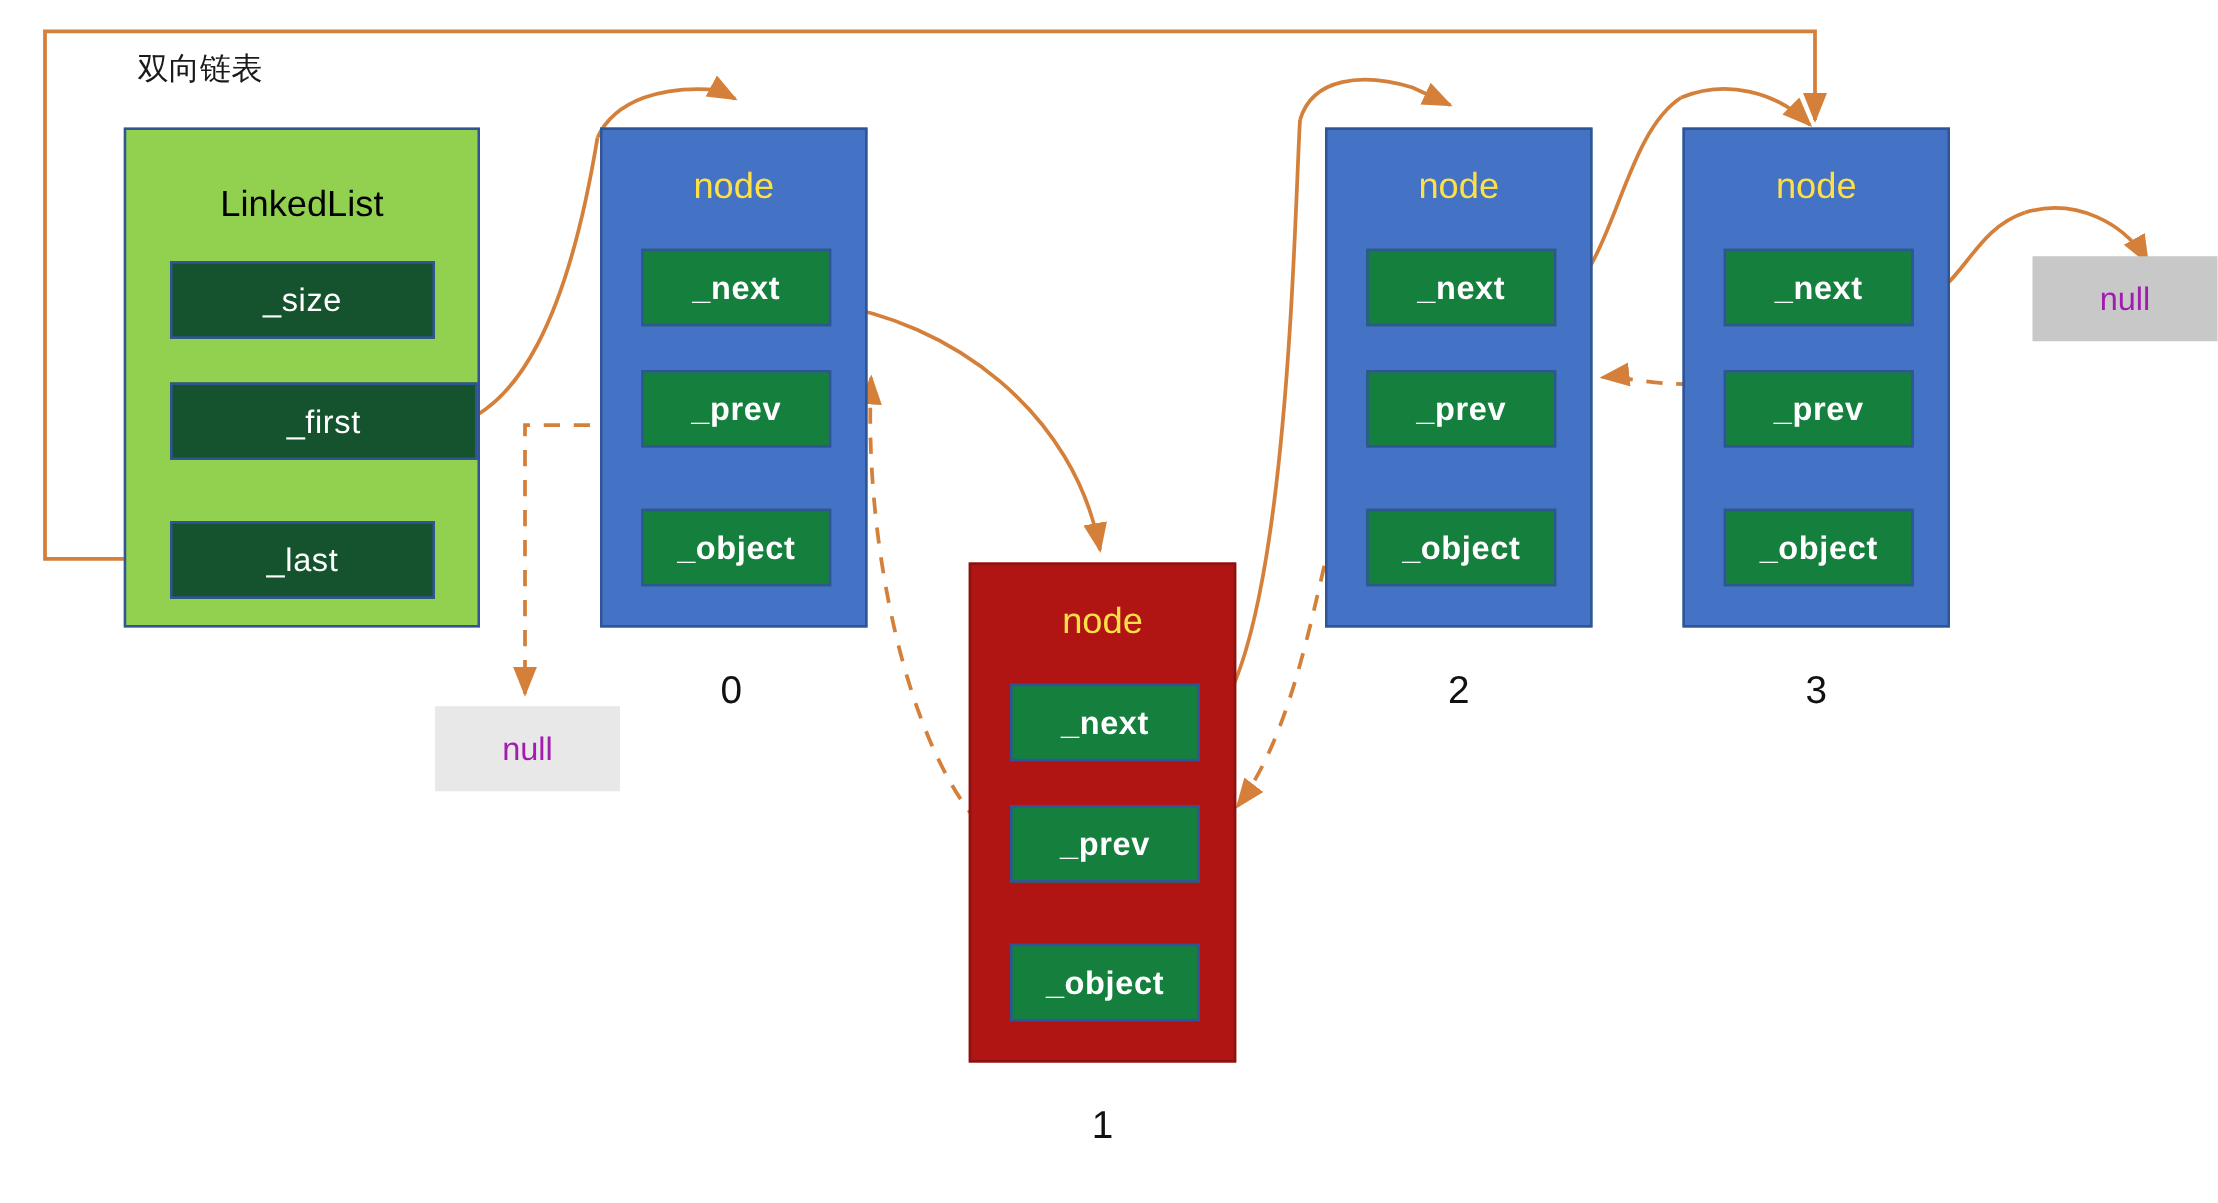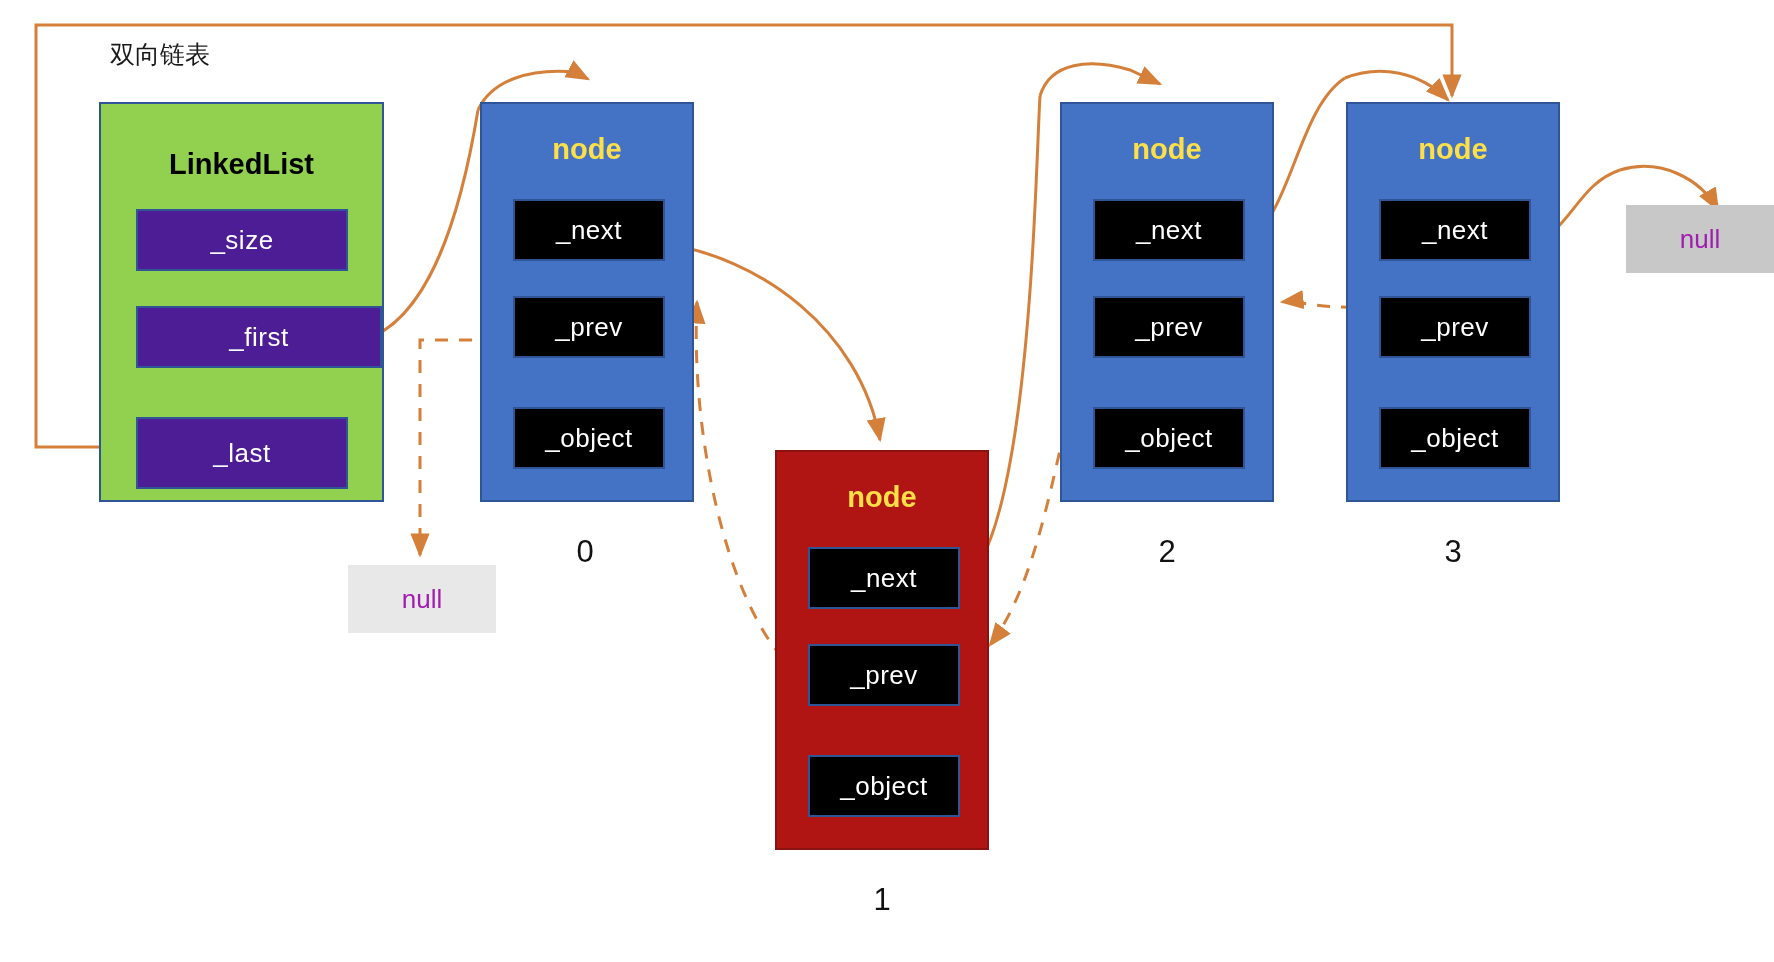--- a/index.html
+++ b/index.html
@@ -50,45 +50,45 @@
     background: #b01513;
     border-color: #8c1210;
   }
   .box-title {
     position: absolute;
     left: 0;
     right: 0;
     text-align: center;
     font-size: 29px;
     white-space: nowrap;
-    font-weight: bold;
   }
   .box-title.dark {
     color: #000000;
   }
   .box-title.light {
     color: #fde047;
   }
   .field {
     position: absolute;
     box-sizing: border-box;
     border: 2px solid #2f5597;
     display: flex;
     align-items: center;
     justify-content: center;
     font-size: 26px;
     color: #ffffff;
     letter-spacing: 0.5px;
   }
   .field-blue {
-    background: #4c1d95;
+    background: #14532d;
     text-align: center;
   }
   .field-yellow {
-    background: #000000;
+    background: #15803d;
+    font-weight: bold;
   }
   .null-box {
     position: absolute;
     box-sizing: border-box;
     display: flex;
     align-items: center;
     justify-content: center;
     font-size: 26px;
     color: #a21caf;
   }
@@ -148,21 +148,21 @@
 
     </g>
   </svg>
 
   <div class="title-text">双向链表</div>
 
   <div class="container-box list-box" style="left:99px; top:102px; width:285px; height:400px;">
     <div class="box-title dark" style="top:44px;">LinkedList</div>
     <div class="field field-blue" style="left:35px; top:105px; width:212px; height:62px;">_size</div>
     <div class="field field-blue" style="left:35px; top:202px; width:246px; height:62px;">_first</div>
-    <div class="field field-blue" style="left:35px; top:313px; width:212px; height:72px;">_last</div>
+    <div class="field field-blue" style="left:35px; top:313px; width:212px; height:62px;">_last</div>
   </div>
 
   <div class="container-box node-box-blue" style="left:480px; top:102px; width:214px; height:400px;">
     <div class="box-title light" style="top:29px;">node</div>
     <div class="field field-yellow" style="left:31px; top:95px; width:152px; height:62px;">_next</div>
     <div class="field field-yellow" style="left:31px; top:192px; width:152px; height:62px;">_prev</div>
     <div class="field field-yellow" style="left:31px; top:303px; width:152px; height:62px;">_object</div>
   </div>
   <div class="index-label" style="left:520px; top:534px; width:130px;">0</div>
 

